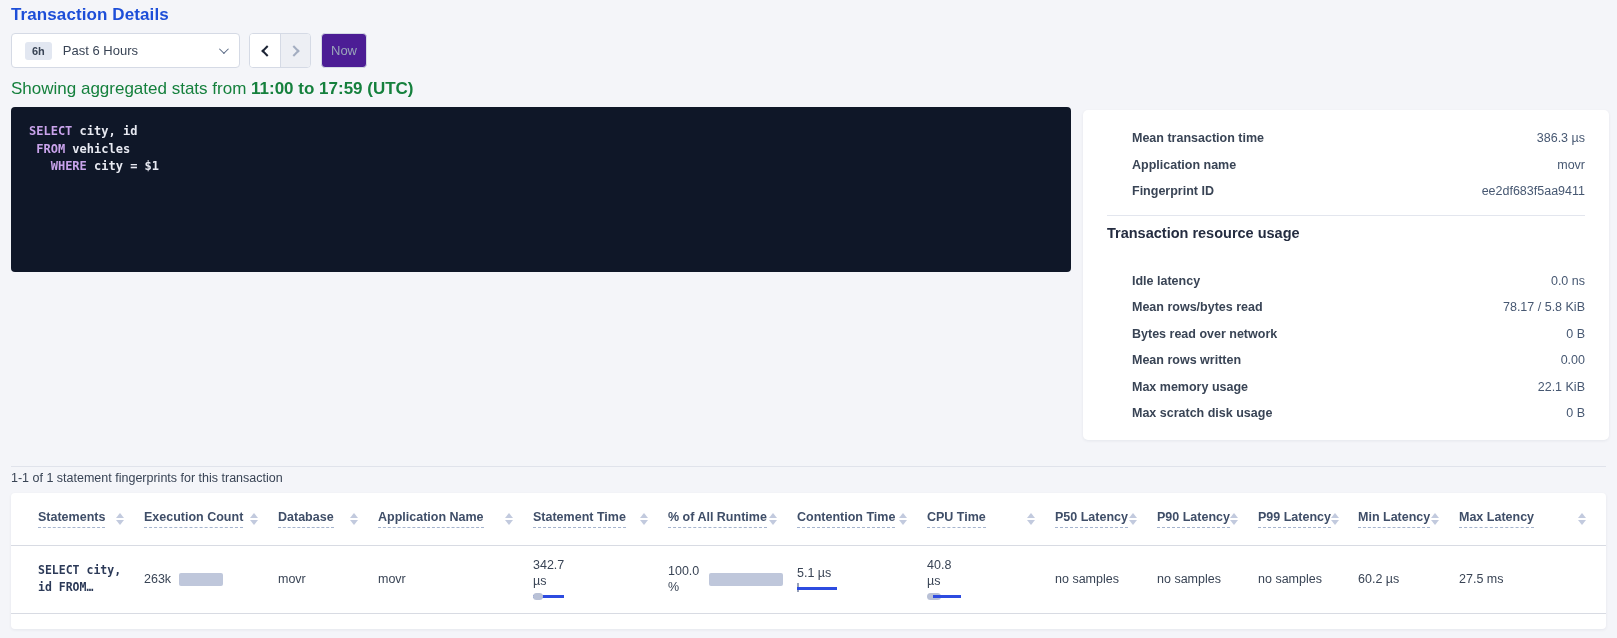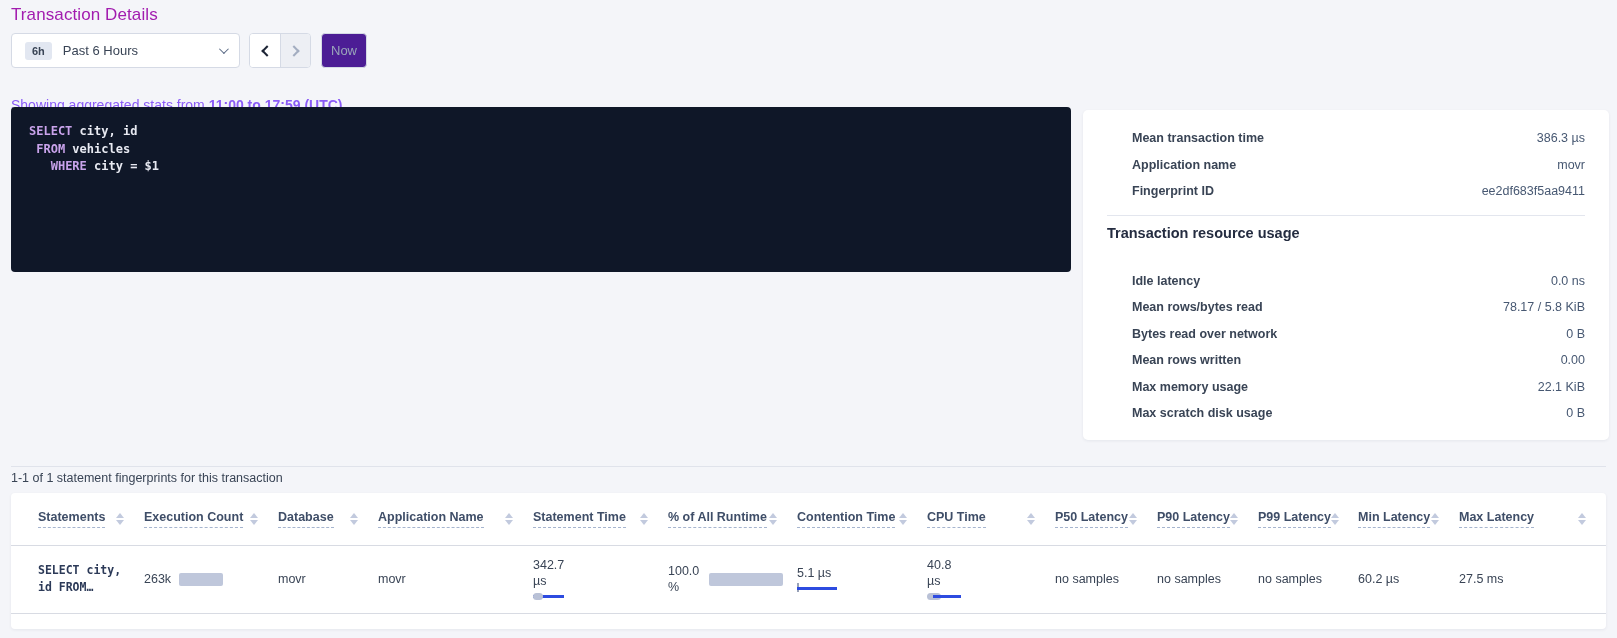--- a/index.html
+++ b/index.html
@@ -4,21 +4,21 @@
 <style>
   * { box-sizing: border-box; }
   html,body { margin:0; padding:0; }
   body {
     width:1617px; height:638px; position:relative; overflow:hidden;
     background:#f4f5f9; color:#394455;
     font-family:"Liberation Sans", sans-serif;
   }
   .page-title {
     position:absolute; left:11px; top:5px; margin:0;
-    font-size:17px; font-weight:400; color:#a21caf; letter-spacing:.1px;
+    font-size:17px; font-weight:700; color:#1d4ed8; letter-spacing:.1px;
   }
   
   .picker-row { position:absolute; left:11px; top:33px; display:flex; align-items:center;text-align:center; }
   .time-dropdown {
     width:229px; height:35px; background:#fff; border:1px solid #d5dae5; border-radius:4px;
     display:flex; align-items:center; padding:0 13px; cursor:pointer;
   }
   .time-badge {
     background:#e2e7f1; color:#394455; font-size:11px; font-weight:700;
     padding:3px 7px; border-radius:3px;
@@ -35,21 +35,21 @@
   }
   .arrow-btn { width:30px; display:flex; align-items:center; justify-content:center; background:#fff; cursor:pointer; }
   .arrow-btn.disabled { background:#edeff4; cursor:default; border-left:1px solid #d5dae5; }
   .chev-left  { width:8px; height:8px; border-left:2.5px solid #1c2435; border-bottom:2.5px solid #1c2435; transform:rotate(45deg); margin-left:3px; }
   .chev-right { width:8px; height:8px; border-right:2.5px solid #a3adc0; border-top:2.5px solid #a3adc0; transform:rotate(45deg); margin-right:3px; }
   .now-btn {
     height:35px; min-width:39px; margin-left:10px; padding:0 9px;
     background:#4c1d95; border:1px solid #d5dae5; border-radius:4px;
     color:#9aa6ba; font-size:13px; display:flex; align-items:center; justify-content:center; cursor:default;
   }
-  .subtitle { position:absolute; left:11px; top:79px; font-size:14px; color:#8b5cf6;margin-top:18px; }
+  .subtitle { position:absolute; left:11px; top:79px; font-size:17px; color:#15803d; }
   .subtitle b { font-weight:700; }
   
   .sql-card {
     position:absolute; left:11px; top:107px; width:1060px; height:165px;
     background:#0f1728; border-radius:4px; padding:16px 18px;
   }
   .sql-pre {
     margin:0; font-family:"DejaVu Sans Mono","Liberation Mono",monospace;
     font-size:12px; line-height:17.5px; font-weight:700; color:#e7e9f1; white-space:pre;
   }

